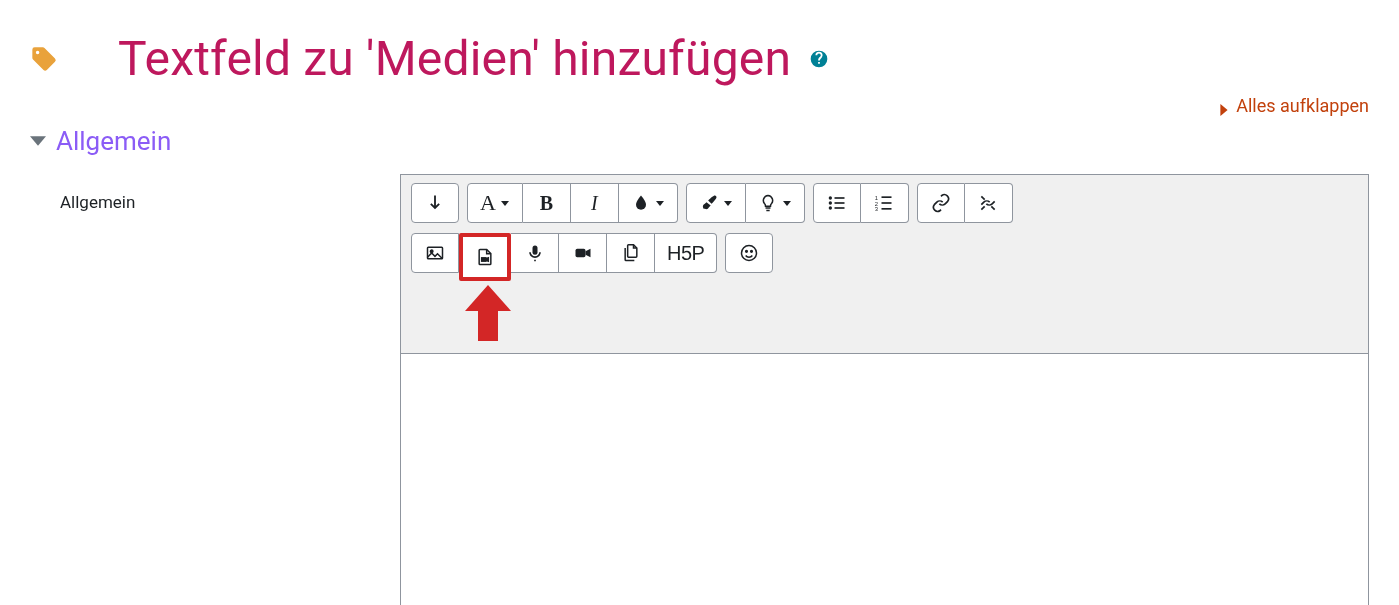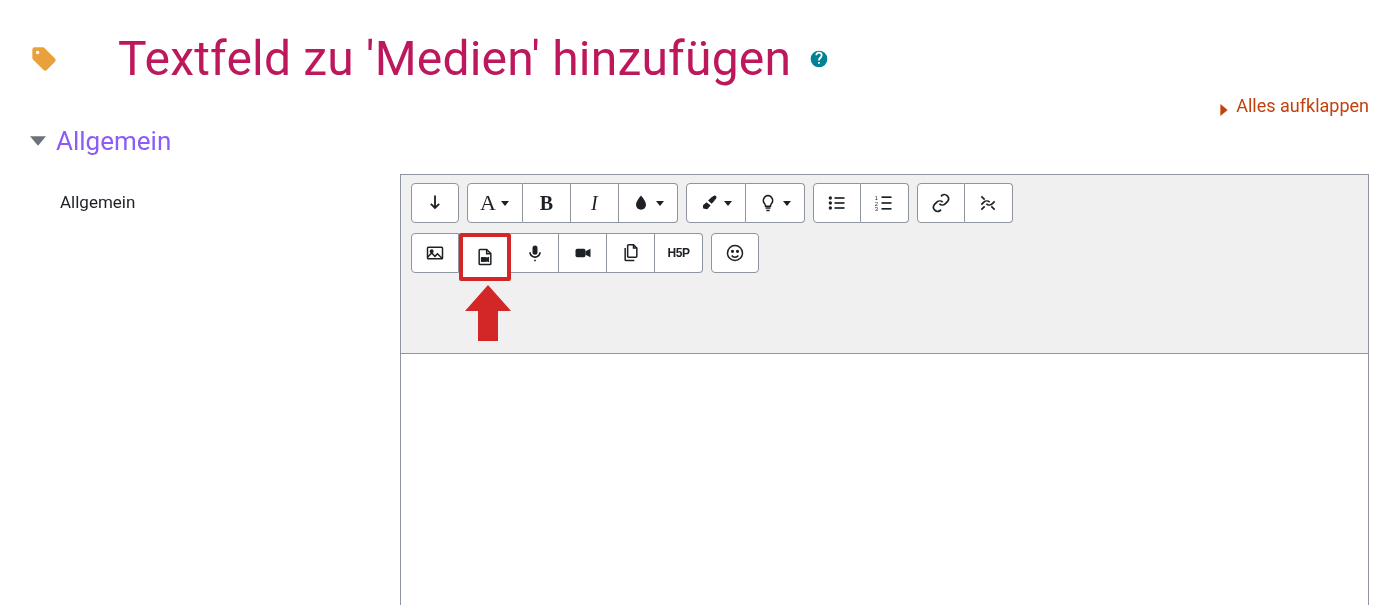--- a/index.html
+++ b/index.html
@@ -124,21 +124,21 @@
     margin-top: 4px;
   }
   .arrow-annot svg {
     position: absolute;
     left: 54px;
     top: 0;
   }
   .serif-A { font-family: Georgia, "Times New Roman", serif; font-size: 22px; font-weight: 400; }
   .bold-B { font-family: Georgia, serif; font-weight: 700; font-size: 20px; }
   .italic-I { font-family: Georgia, serif; font-style: italic; font-size: 20px; }
-  .h5p { font-weight: 700; letter-spacing: -0.5px; font-size: 12px; font-family: Arial, sans-serif; }
+  .h5p { font-weight: 400; letter-spacing: -0.5px; font-size: 20px; font-family: Arial, sans-serif; }
 </style>
 </head>
 <body>
 
 <div class="page">
   <div class="page-heading">
     <svg class="tag-icon" viewBox="0 0 24 24" fill="currentColor">
         <path d="M21.41 11.58l-9-9A2 2 0 0 0 11 2H4a2 2 0 0 0-2 2v7a2 2 0 0 0 .59 1.41l9 9a2 2 0 0 0 2.82 0l7-7a2 2 0 0 0 0-2.83zM6.5 8A1.5 1.5 0 1 1 8 6.5 1.5 1.5 0 0 1 6.5 8z"></path>
       </svg>
     <span class="page-title">Textfeld zu 'Medien' hinzufügen</span>

